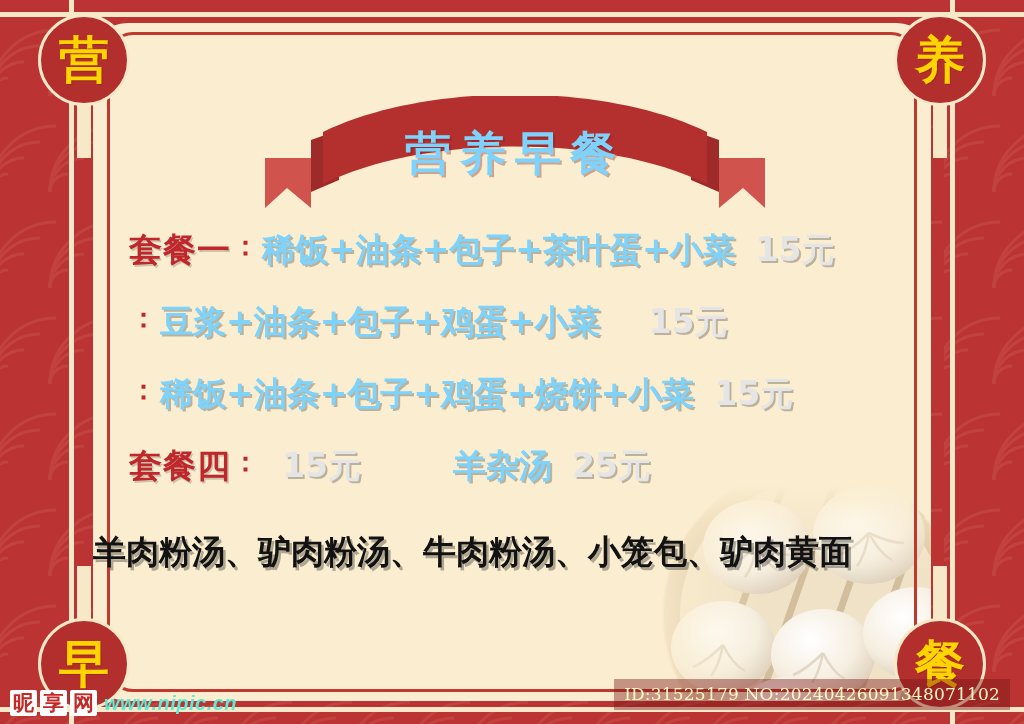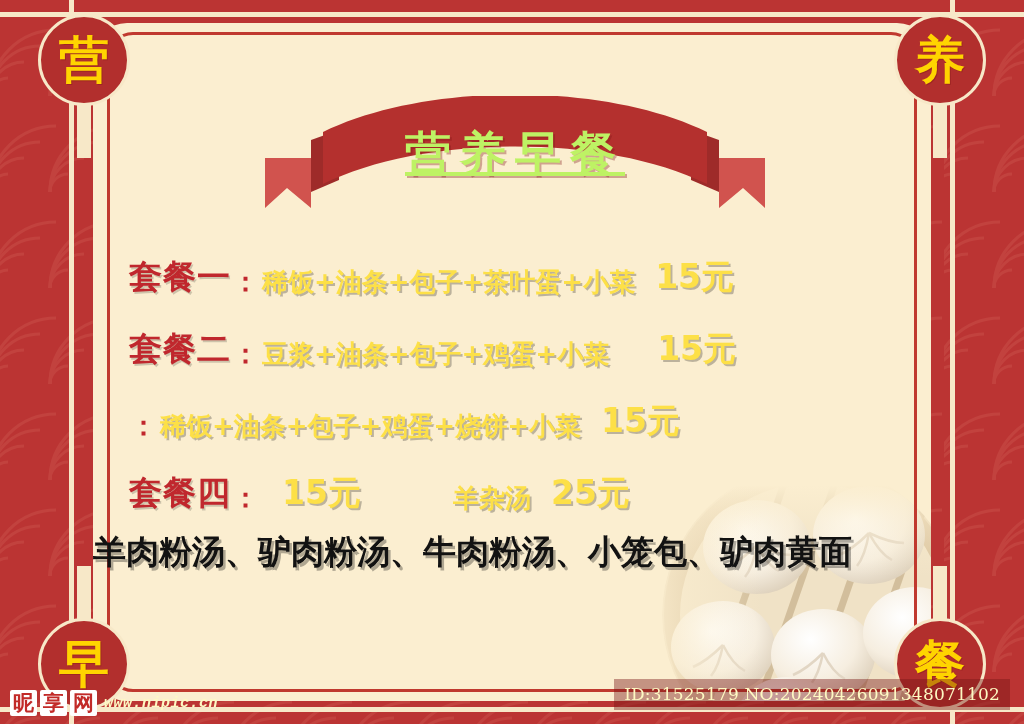--- a/index.html
+++ b/index.html
@@ -97,67 +97,66 @@
   .stem-bl{left:77px;bottom:100px;height:58px;}
   .stem-br{right:77px;bottom:100px;height:58px;}
 
   
   .ribbon{
     position:absolute;left:265px;top:96px;width:500px;height:124px;z-index:4;
   }
   .ribbon-title{
     position:absolute;left:0;top:0;width:500px;height:124px;
     display:flex;align-items:flex-start;justify-content:center;
-    color:#bef264;
+    color:#7dd3fc;
     font-family:"DejaVu Serif","Liberation Serif",serif;
     font-weight:bold;
     font-size:46px;
     letter-spacing:9px;
     padding-top:27px;
     box-sizing:border-box;
     text-shadow:2px 2px 0 rgba(130,24,24,.35);
     white-space:nowrap;
-    text-decoration:underline;
   }
 
   
   .menu{
     position:absolute;left:93px;top:228px;width:838px;z-index:3;
   }
   .menu-row{
-    display:flex;align-items:flex-end;
+    display:flex;align-items:flex-start;
     height:72px;
     padding-left:36px;
     box-sizing:border-box;
     white-space:nowrap;
   }
   .set-label{
     color:#c0272d;
     font-family:"DejaVu Sans","Liberation Sans",sans-serif;
     font-weight:bold;
     font-size:33px;
     letter-spacing:1px;
     text-shadow:1.5px 1.5px 0 rgba(0,0,0,.18);
   }
   .set-colon{
     color:#c0272d;
     font-weight:bold;
     font-size:27px;
     padding:0 3px 0 1px;
   }
   .set-items{
-    color:#fde047;
-    font-family:"DejaVu Sans","Liberation Sans",sans-serif;
-    font-weight:bold;
-    font-size:26px;
+    color:#7dd3fc;
+    font-family:"DejaVu Sans","Liberation Sans",sans-serif;
+    font-weight:bold;
+    font-size:33px;
     letter-spacing:0px;
     text-shadow:2px 2px 0 rgba(0,0,0,.25);
   }
   .set-price{
-    color:#fde047;
+    color:#e5e5e5;
     font-family:"DejaVu Sans","Liberation Sans",sans-serif;
     font-weight:bold;
     font-size:33px;
     text-shadow:2px 2px 0 rgba(0,0,0,.25);
   }
   .sp-gap-a{display:inline-block;width:20px;}
   .sp-gap-b{display:inline-block;width:48px;}
   .sp-gap-c{display:inline-block;width:92px;}
 
   .menu-footer{
@@ -185,25 +184,25 @@
     background:#ffffff;
     color:#c22a28;
     font-family:"DejaVu Sans","Liberation Sans",sans-serif;
     font-weight:bold;
     font-size:21px;
     line-height:24px;
     padding:1px 3px;
     border-radius:2px;
   }
   .wm-url{
-    color:#fef9c3;
-    font-family:Liberation Mono, monospace;
+    color:#5eead4;
+    font-family:Liberation Sans, sans-serif;
     font-style:italic;
     font-weight:bold;
-    font-size:15px;
+    font-size:20px;
     letter-spacing:.5px;
   }
   .wm-right{
     position:absolute;right:14px;bottom:14px;
     background:rgba(120,22,22,.42);
     color:#fef9c3;
     font-family:"DejaVu Serif","Liberation Serif",serif;
     font-size:17px;
     letter-spacing:.2px;
     padding:5px 10px 6px 10px;
@@ -328,21 +327,20 @@
 
     <div class="menu-row">
       <span class="set-label">套餐一</span>
       <span class="set-colon">：</span>
       <span class="set-items">稀饭+油条+包子+茶叶蛋+小菜</span>
       <span class="sp-gap-a"></span>
       <span class="set-price">15元</span>
     </div>
 
     <div class="menu-row">
-      <span class="set-label">套餐二</span>
       <span class="set-colon">：</span>
       <span class="set-items">豆浆+油条+包子+鸡蛋+小菜</span>
       <span class="sp-gap-b"></span>
       <span class="set-price">15元</span>
     </div>
 
     <div class="menu-row">
       <span class="set-colon">：</span>
       <span class="set-items">稀饭+油条+包子+鸡蛋+烧饼+小菜</span>
       <span class="sp-gap-a"></span>

